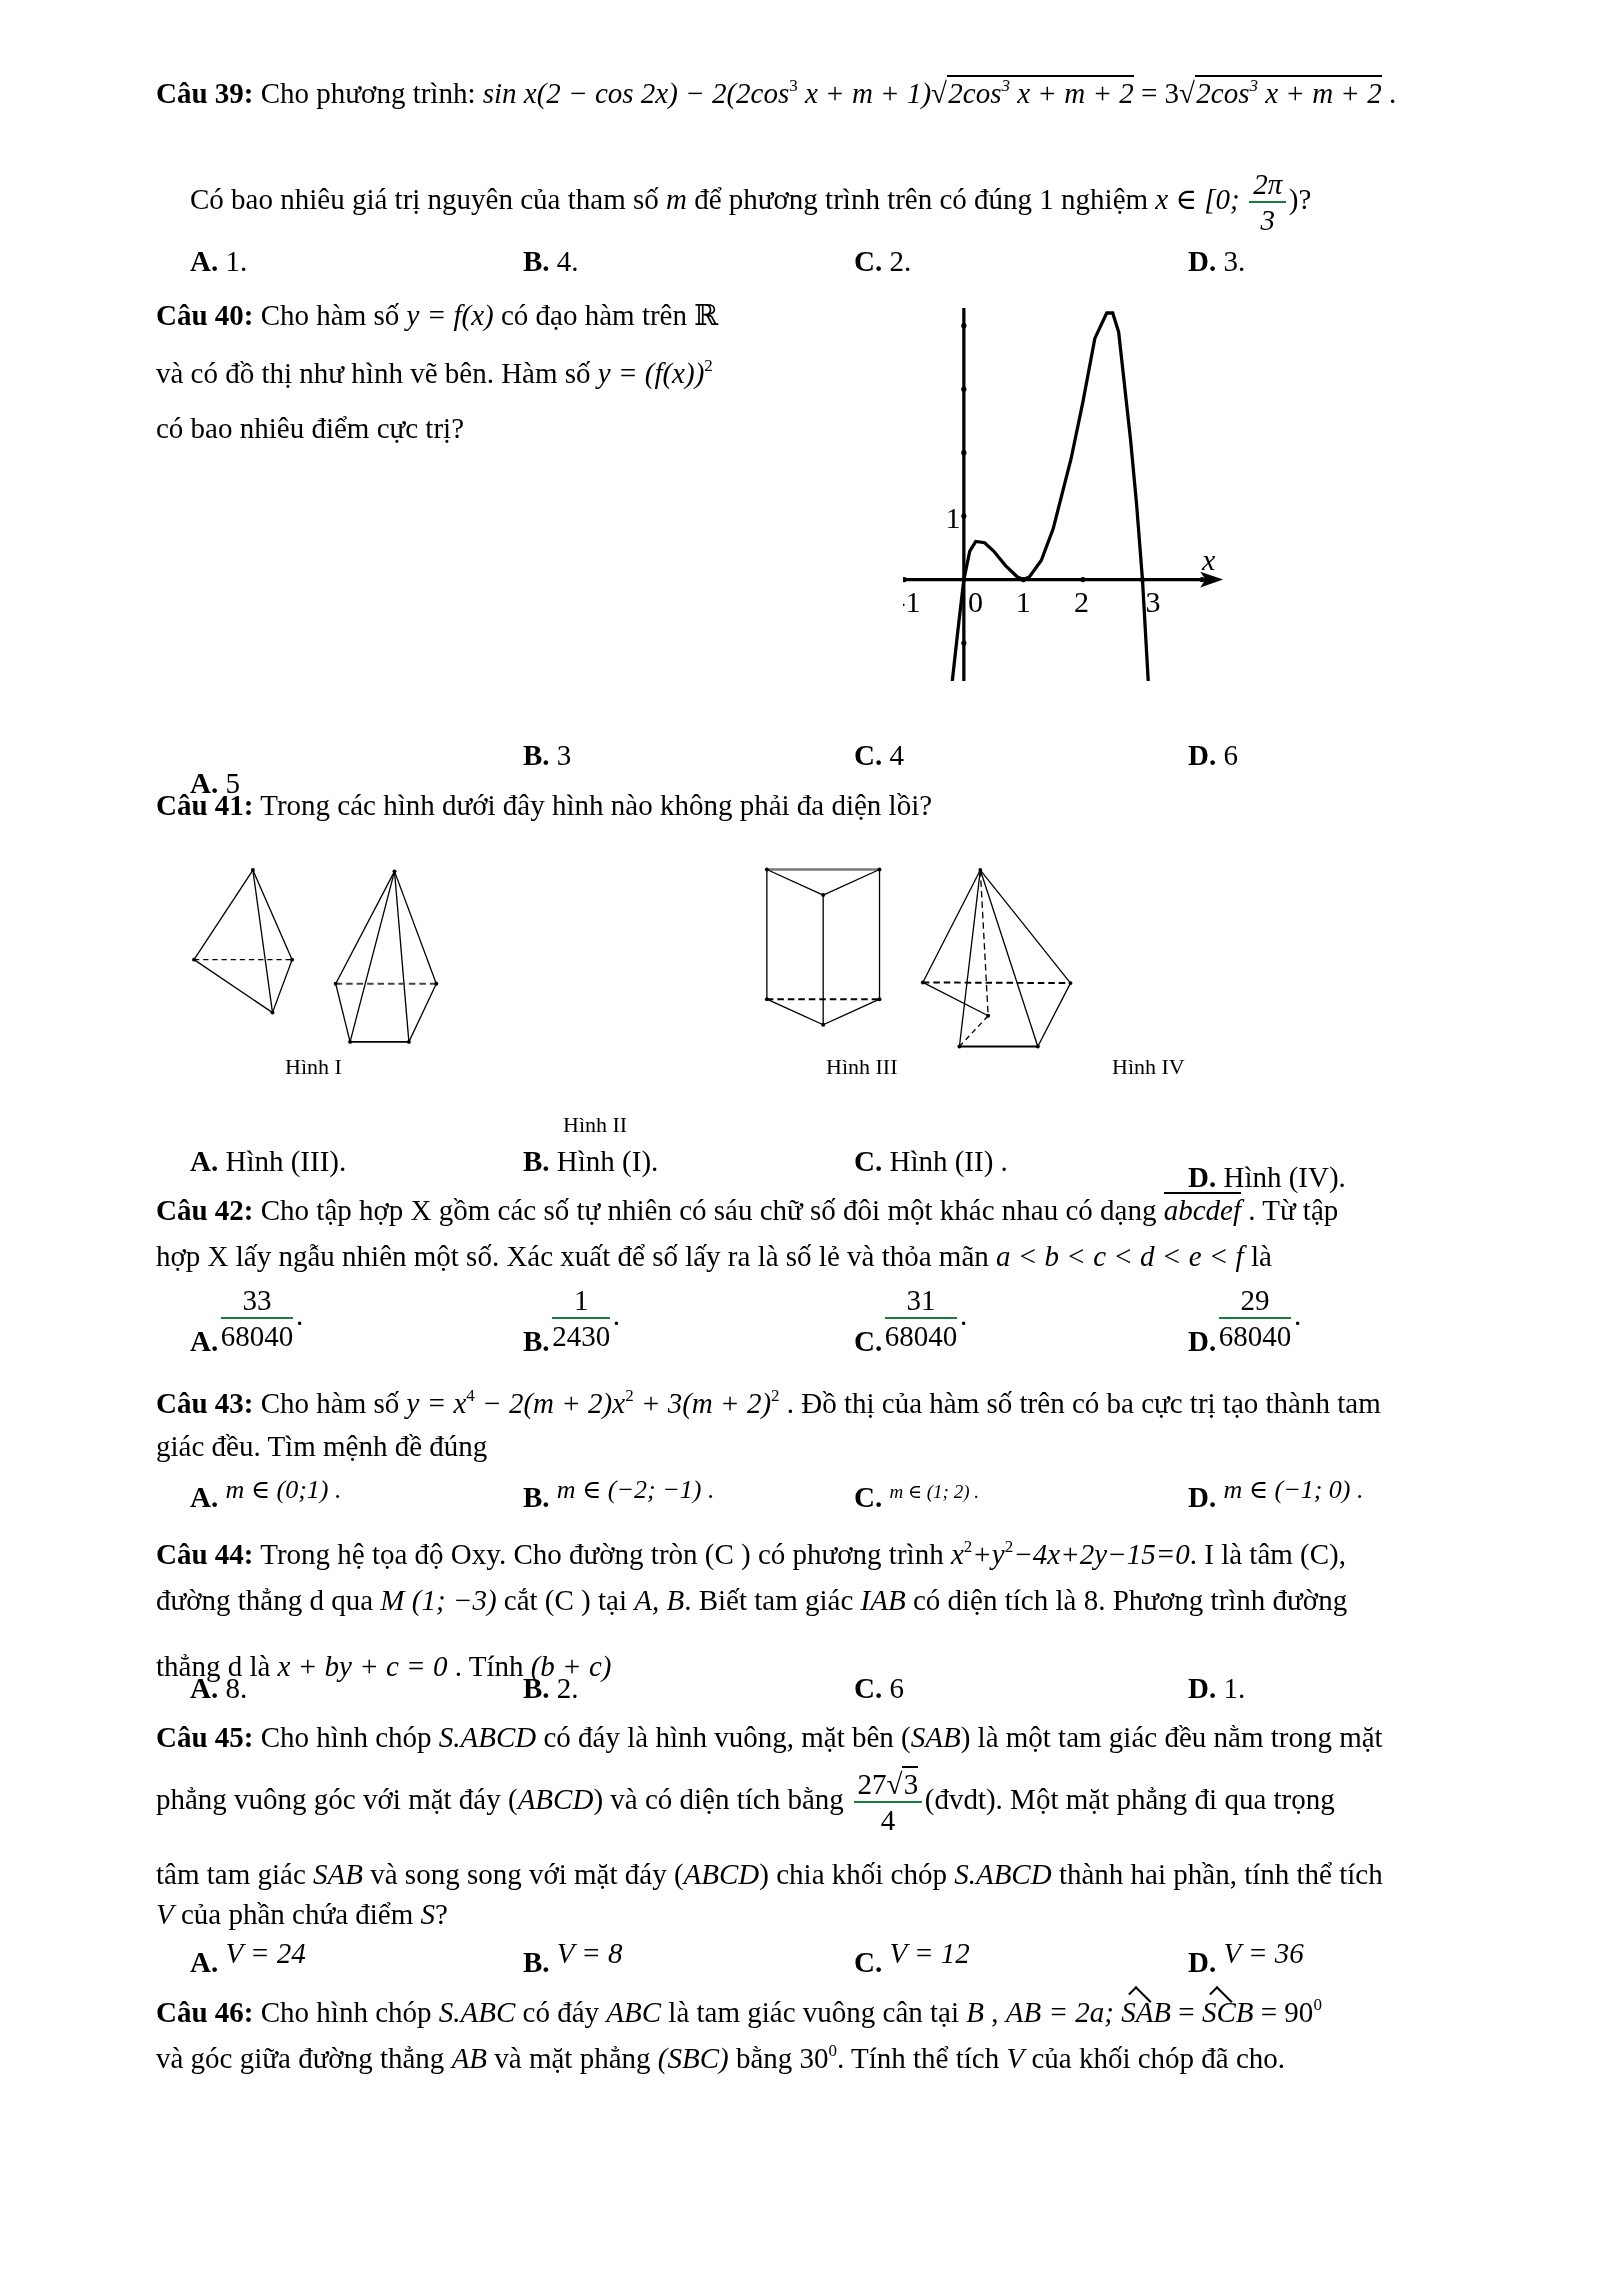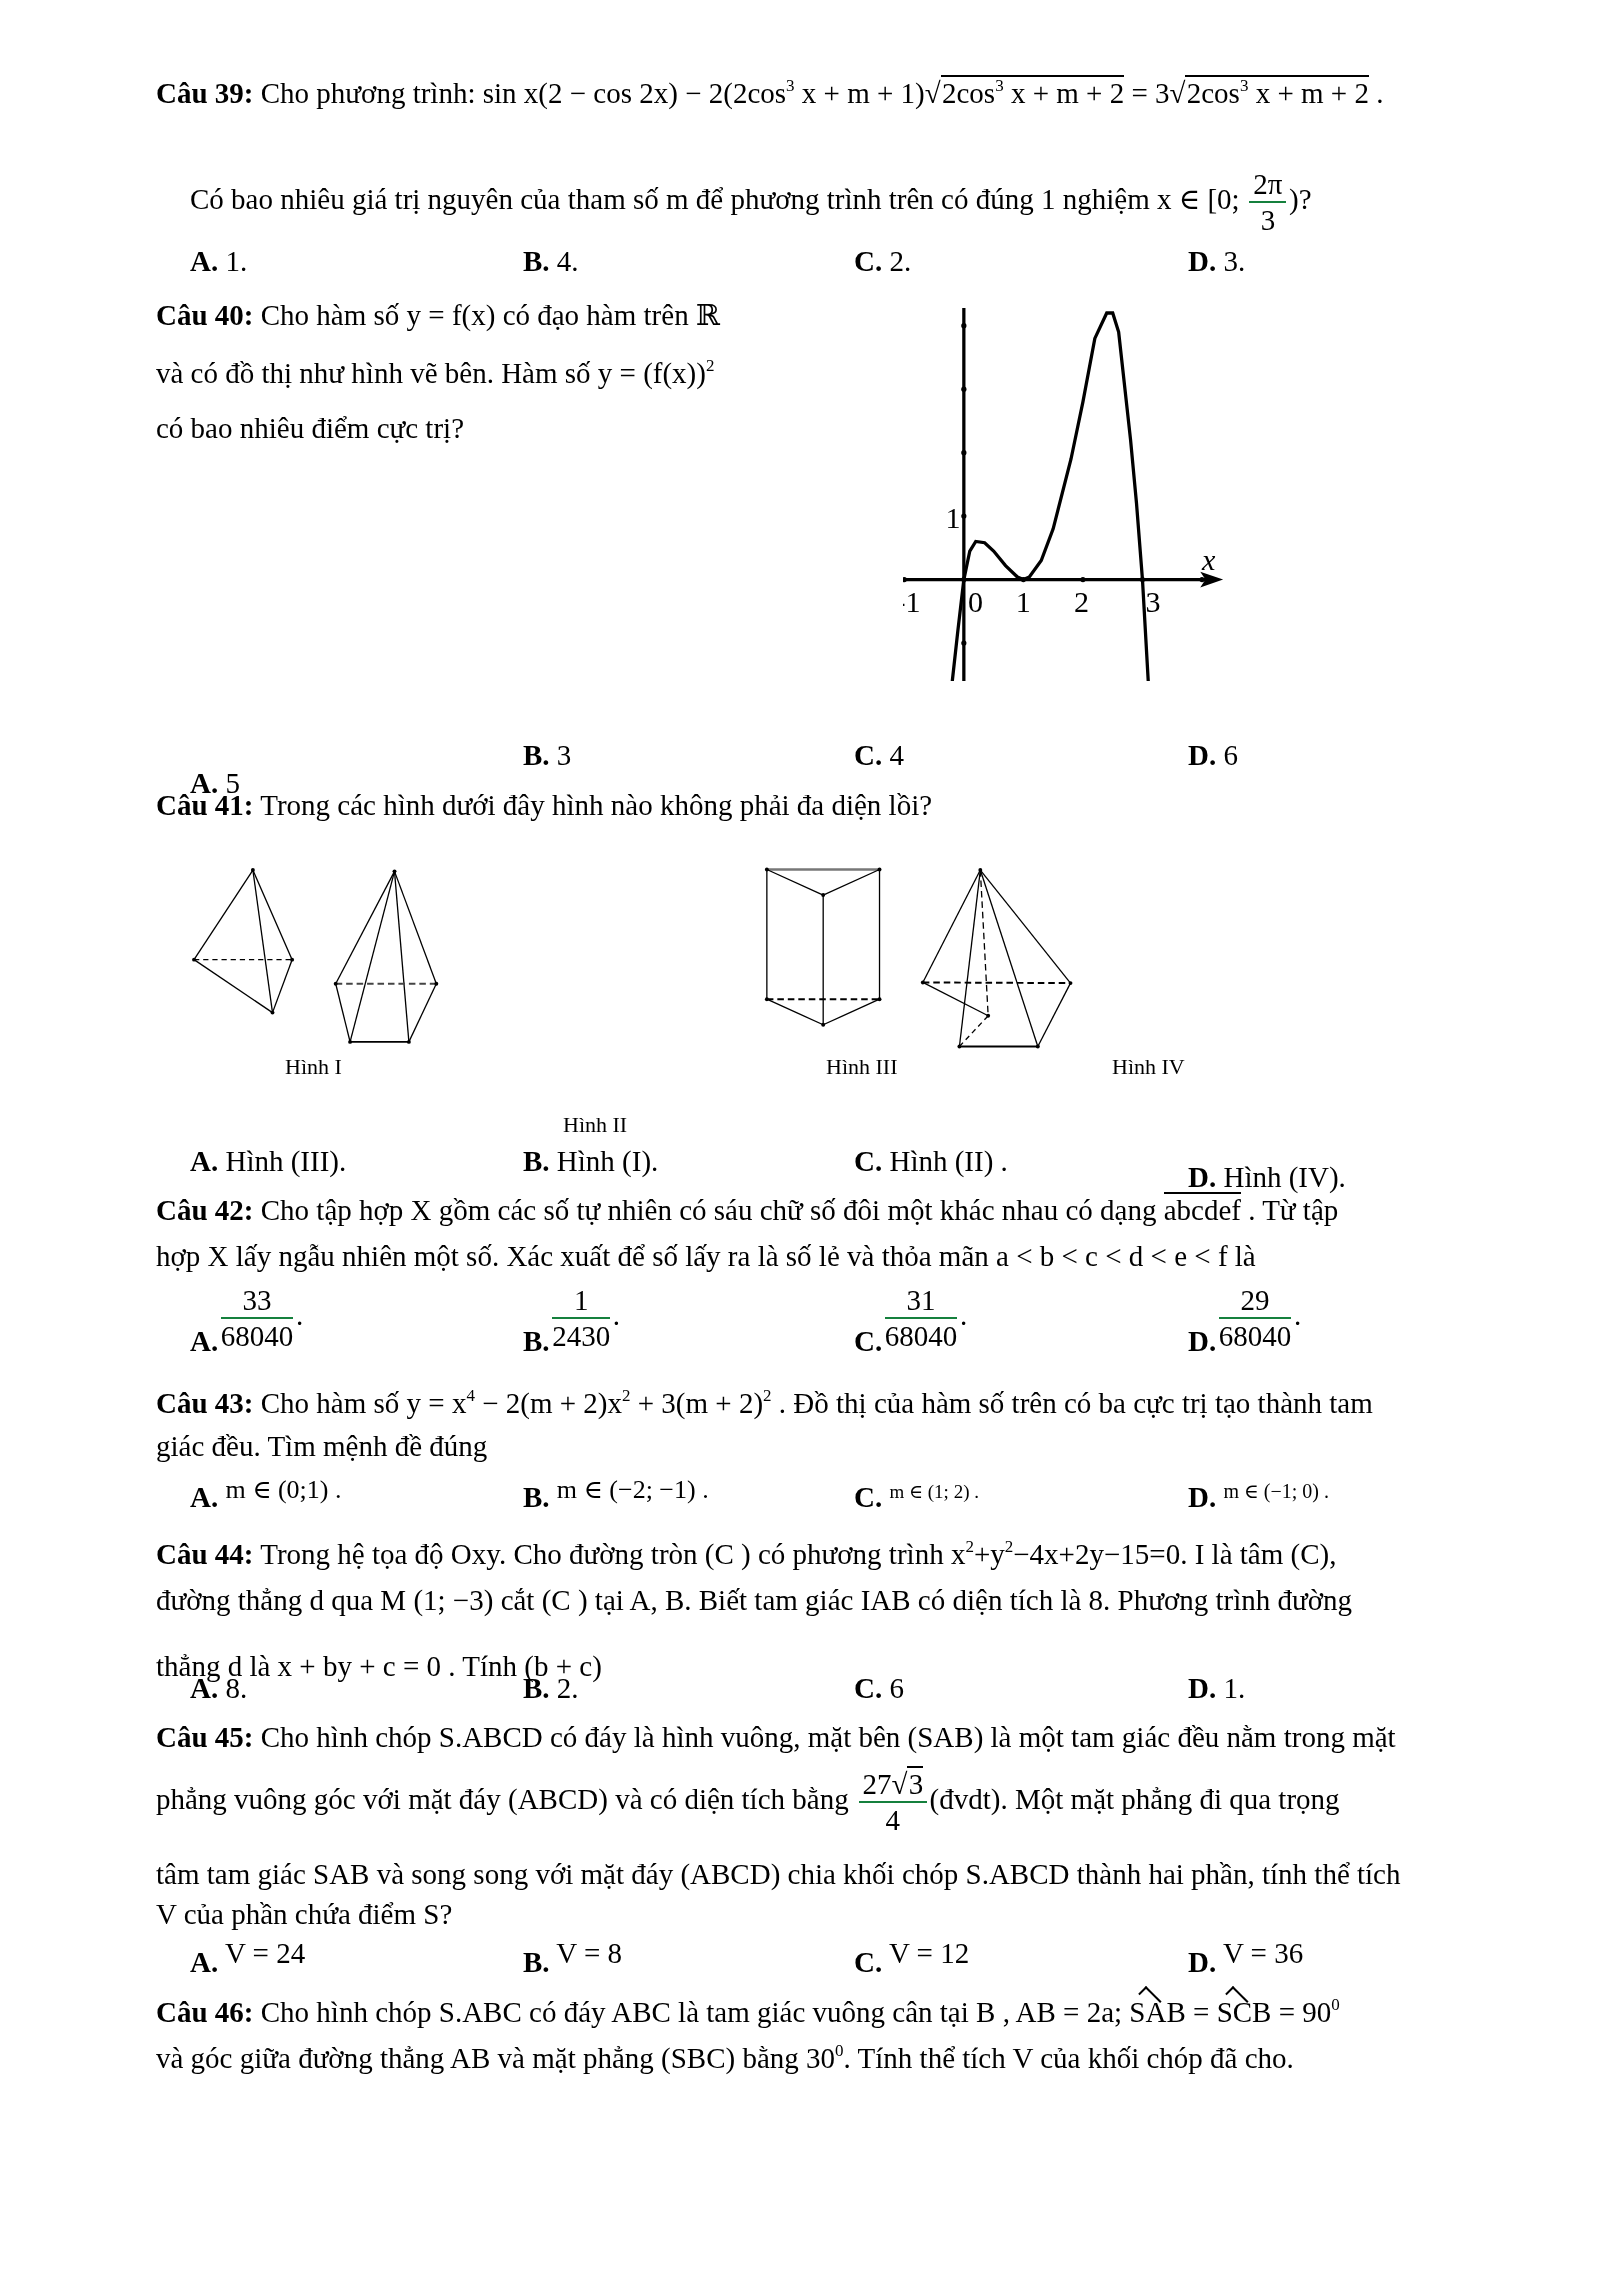--- a/index.html
+++ b/index.html
@@ -1,20 +1,20 @@
 <!DOCTYPE html>
 <html style="font-size:10.5px"><head>
 <meta charset="utf-8">
 <style>
   html, body { margin:0; padding:0; background:#ffffff; }
   body { width:1623px; height:2295px; position:relative; overflow:hidden;
          font-family:"Liberation Serif", "DejaVu Serif", serif; color:#000; font-size:29px; }
   .abs { position:absolute; white-space:nowrap; }
   .q { font-weight:bold; }
-  .m { }
+  .m { font-style:italic; }
   .opt b { font-weight:bold; }
   .opt { position:absolute; white-space:nowrap; }
   sup { font-size:17px; vertical-align:11.8px; line-height:0; }
   .sqrt { border-top:2px solid #000; padding-left:1.3px; }
   .ovl { border-top:2px solid #000; }
   .frac { display:inline-block; vertical-align:middle; text-align:center; margin:0 2.6px; }
   .frac .num { display:block; border-bottom:2px solid #15803d; padding:0 3.9px; line-height:34px; }
   .frac .den { display:block; line-height:34px; }
   .hat { position:relative; display:inline-block; }
   .hat::before { content:""; position:absolute; left:30%; top:-10.5px; width:19.6px; height:9.2px;
@@ -194,21 +194,21 @@
 <div class="opt" style="left:854px; top:1283px;"><b style="vertical-align:-26px;">C.</b><span class="frac"><span class="num">31</span><span class="den">68040</span></span>.</div>
 <div class="opt" style="left:1188px; top:1283px;"><b style="vertical-align:-26px;">D.</b><span class="frac"><span class="num">29</span><span class="den">68040</span></span>.</div>
 
 <div class="abs" style="left:156px; top:1387px;">
   <span class="q">Câu 43:</span><span> Cho hàm số </span><span class="m">y = x</span><sup>4</sup><span class="m"> − 2(m + 2)x</span><sup>2</sup><span class="m"> + 3(m + 2)</span><sup>2</sup><span> . Đồ thị của hàm số trên có ba cực trị tạo thành tam</span>
 </div>
 <div class="abs" style="left:156px; top:1430px;"><span>giác đều. Tìm mệnh đề đúng</span></div>
 <div class="opt" style="left:190px; top:1472px;"><b style="vertical-align:-9.2px;">A.</b> <span class="m" style="font-size:26px;">m ∈ (0;1) .</span></div>
 <div class="opt" style="left:523px; top:1472px;"><b style="vertical-align:-9.2px;">B.</b> <span class="m" style="font-size:26px;">m ∈ (−2; −1) .</span></div>
 <div class="opt" style="left:854px; top:1472px;"><b style="vertical-align:-9.2px;">C.</b> <span class="m" style="font-size:19px;">m ∈ (1; 2) .</span></div>
-<div class="opt" style="left:1188px; top:1472px;"><b style="vertical-align:-9.2px;">D.</b> <span class="m" style="font-size:20px;">m ∈ (−1; 0) .</span></div>
+<div class="opt" style="left:1188px; top:1472px;"><b style="vertical-align:-9.2px;">D.</b> <span class="m" style="font-size:26px;">m ∈ (−1; 0) .</span></div>
 
 <div class="abs" style="left:156px; top:1538px;">
   <span class="q">Câu 44:</span><span> Trong hệ tọa độ Oxy. Cho đường tròn (C ) có phương trình </span><span class="m">x</span><sup>2</sup><span class="m">+y</span><sup>2</sup><span class="m">−4x+2y−15=0</span><span>. I là tâm (C),</span>
 </div>
 <div class="abs" style="left:156px; top:1584px;">
   <span>đường thẳng d qua </span><span class="m">M (1; −3)</span><span>  cắt (C ) tại  </span><span class="m">A, B</span><span>. Biết tam giác  </span><span class="m">IAB</span><span> có diện tích là 8. Phương trình đường</span>
 </div>
 <div class="abs" style="left:156px; top:1650px;">
   <span>thẳng d là  </span><span class="m">x + by + c = 0</span><span> . Tính  </span><span class="m">(b + c)</span>
 </div>

